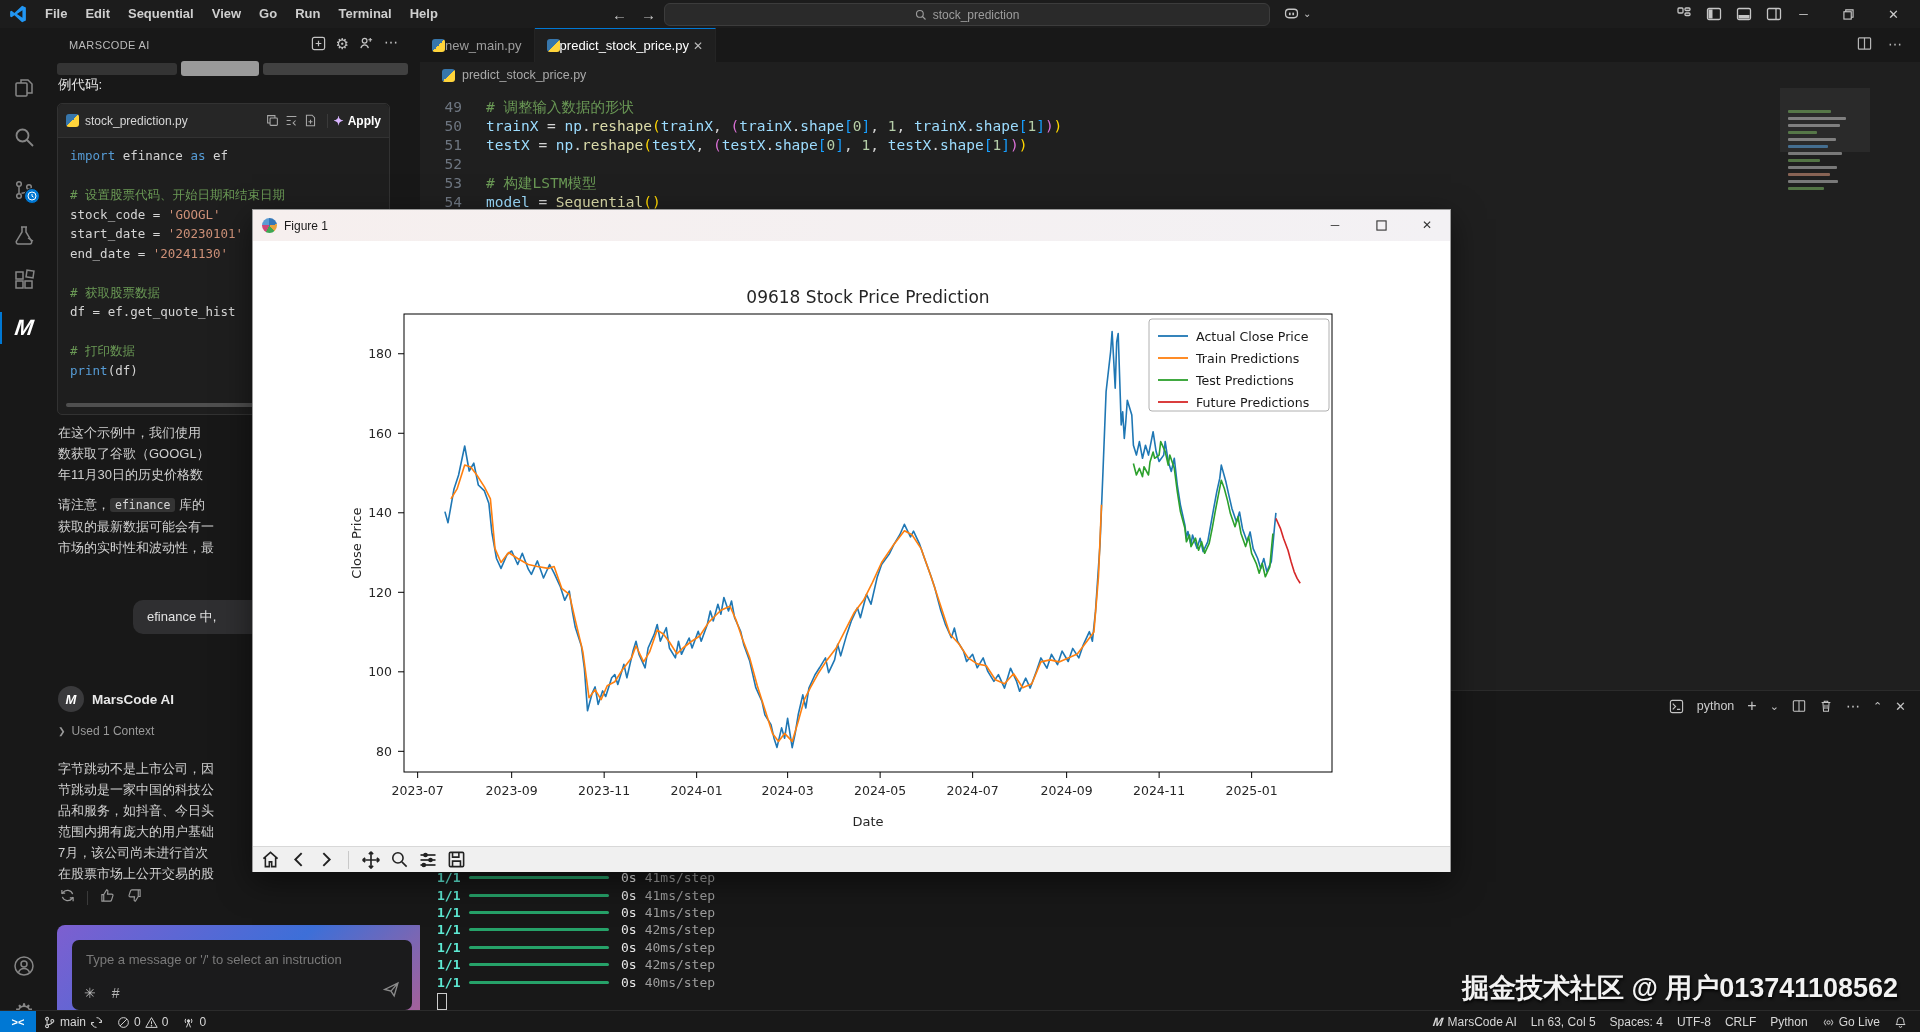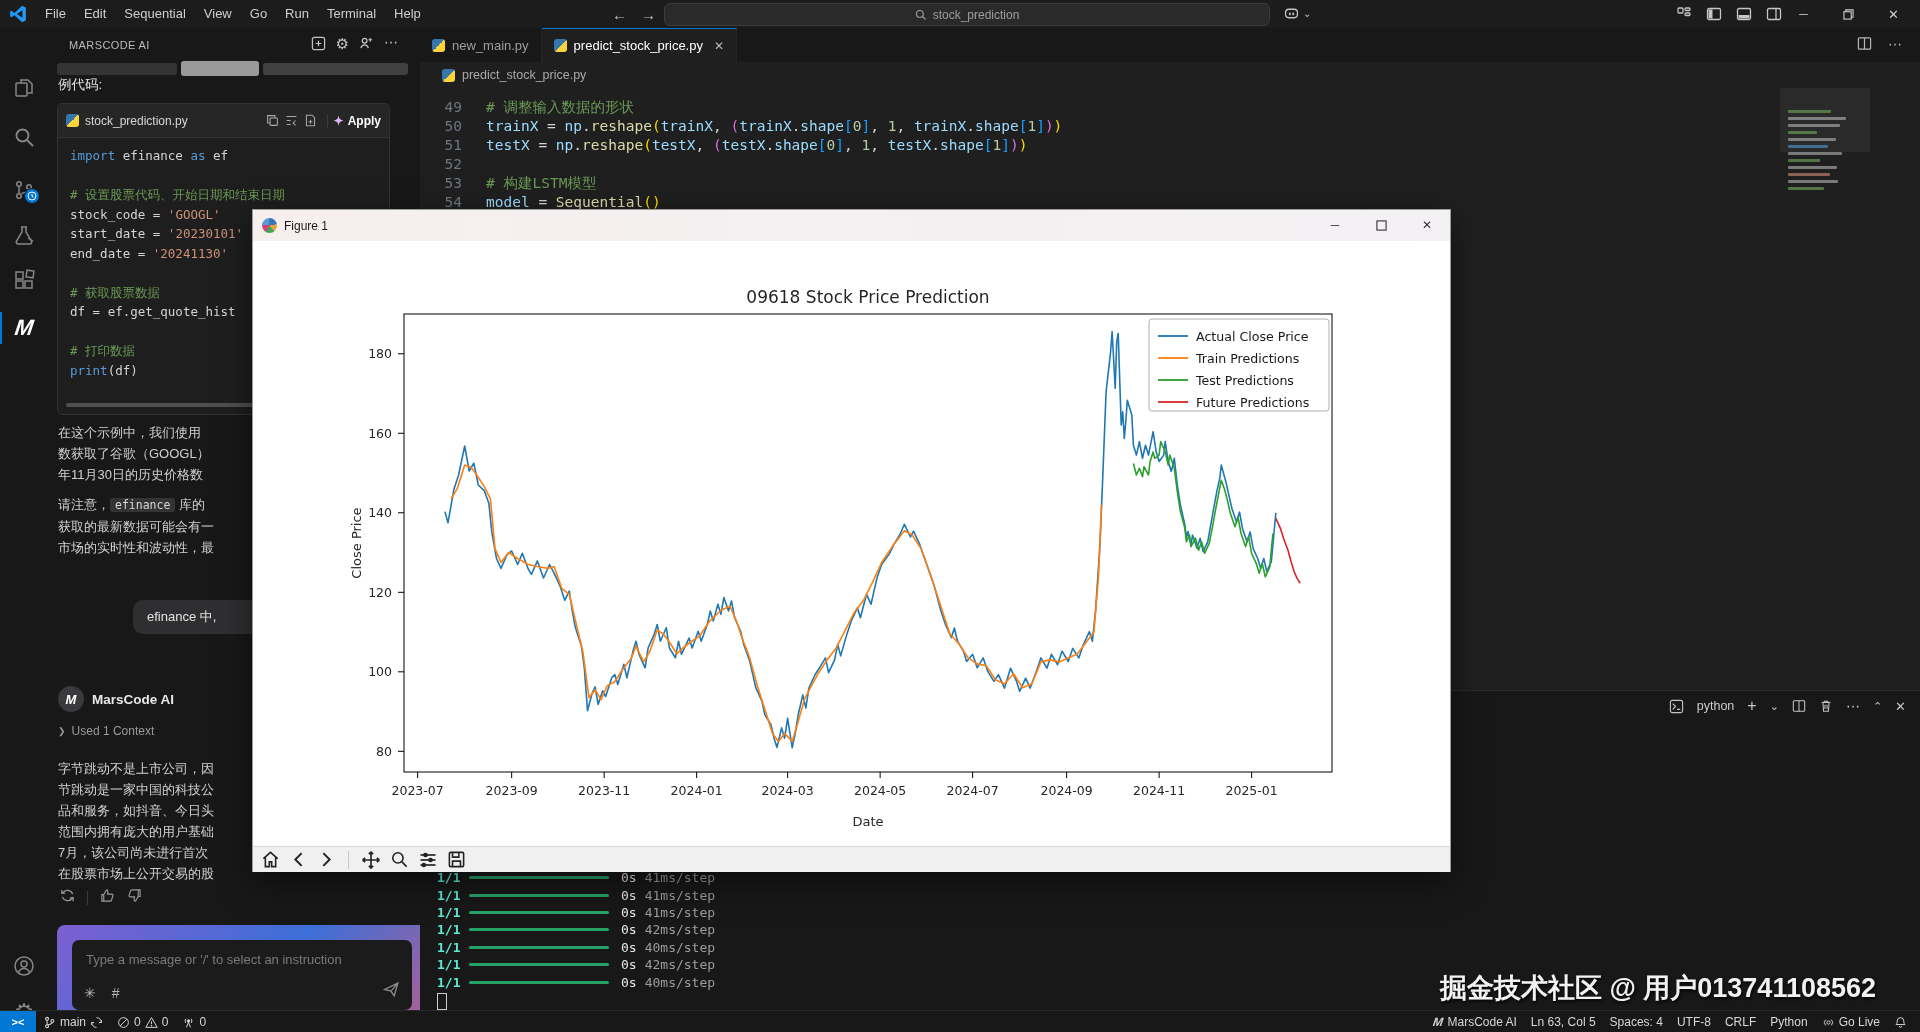--- a/index.html
+++ b/index.html
@@ -2,21 +2,21 @@
 <html><head>
 <meta charset="utf-8">
 <style>
   html,body{margin:0;padding:0;background:#111;font-family:"Liberation Sans",sans-serif;}
   #app{position:relative;width:1920px;height:1032px;background:#1f1f1f;overflow:hidden;}
   .abs{position:absolute;}
   
   #titlebar{left:0;top:0;width:1920px;height:28px;background:#1c1c1c;border-bottom:1px solid #2b2b2b;color:#cccccc;font-size:13px;}
   #vscode-logo{left:9px;top:5px;width:18px;height:18px;}
   #menus{left:36px;top:0;height:28px;display:flex;align-items:center;}
-  .menu-item{padding:0 9px;line-height:28px;color:#cfcfcf;cursor:default;}
+  .menu-item{padding:0 9px;line-height:28px;color:#cfcfcf;cursor:default;font-weight:bold;}
   .navarrows{top:0;height:28px;display:flex;align-items:center;gap:14px;color:#c5c5c5;font-size:15px;}
   #searchbox{left:664px;top:3px;width:604px;height:21px;background:#2a2a2a;border:1px solid #3c3c3c;border-radius:6px;display:flex;align-items:center;justify-content:center;gap:6px;color:#9d9d9d;font-size:12px;}
   #copilot{left:1283px;top:5px;display:flex;align-items:center;gap:3px;color:#c5c5c5;}
   #layout-icons{left:1676px;top:6px;display:flex;gap:14px;align-items:center;}
   .win-btn{top:0;width:45px;height:28px;display:flex;align-items:center;justify-content:center;color:#cccccc;font-size:12px;}
   
   #activitybar{left:0;top:28px;width:48px;height:982px;background:#181818;border-right:1px solid #2b2b2b;}
   .act-icon{left:0;width:48px;height:40px;display:flex;align-items:center;justify-content:center;color:#868686;}
   .act-icon svg{stroke:#868686;}
   .act-active{color:#ffffff;}
@@ -55,21 +55,21 @@
   #answer{left:10px;top:730px;}
   #feedback{left:12px;top:860px;display:flex;align-items:center;gap:12px;color:#9a9a9a;}
   .fb-sep{width:1px;height:14px;background:#3a3a3a;}
   #inputwrap{left:9px;top:897px;width:340px;height:70px;border-radius:8px;padding:15px;background:linear-gradient(135deg,#7d5fd0,#3d6fd8 55%,#b05f93);}
   #inputbox{width:100%;height:100%;background:#1b1b1c;border-radius:7px;box-sizing:border-box;position:relative;}
   #placeholder{position:absolute;left:14px;top:12px;color:#7a7a7a;font-size:13px;}
   #input-icons{position:absolute;left:12px;bottom:9px;display:flex;gap:16px;color:#b5b5b5;font-size:14px;}
   #send-icon{position:absolute;right:12px;bottom:8px;color:#8b8b8b;}
   
   #tabbar{left:420px;top:28px;width:1500px;height:34px;background:#181818;display:flex;}
-  .tab{height:34px;display:flex;align-items:center;gap:7px;padding:0 12px;font-size:13px;color:#9d9d9d;background:#181818;border-right:1px solid #242424;box-sizing:border-box;}
+  .tab{height:34px;display:flex;align-items:center;padding:0 12px;font-size:13px;color:#9d9d9d;background:#181818;border-right:1px solid #242424;box-sizing:border-box;}
   .tab.active{background:#1f1f1f;color:#ffffff;border-top:1.5px solid #0078d4;}
   .tab-close{color:#bbbbbb;font-size:12px;margin-left:4px;}
   #tab-actions{position:absolute;right:18px;top:36px;display:flex;gap:16px;color:#b5b5b5;}
   .pyicon{width:13px;height:13px;border-radius:3px;background:linear-gradient(135deg,#3776ab 50%,#ffd43b 50%);display:inline-block;}
   #breadcrumb{left:420px;top:62px;width:1500px;height:26px;background:#1f1f1f;display:flex;align-items:center;gap:7px;padding-left:22px;box-sizing:border-box;color:#a9a9a9;font-size:12.5px;}
   #editor{left:420px;top:88px;width:1500px;height:602px;background:#1f1f1f;}
   #editor-code{left:0;top:10px;width:1200px;font-family:"DejaVu Sans Mono","Liberation Mono",monospace;font-size:14.5px;line-height:19px;white-space:pre;}
   .code-line{display:flex;}
   .ln{width:42px;text-align:right;color:#6e7681;padding-right:24px;flex:0 0 auto;}
   #minimap{left:1368px;top:22px;width:72px;height:210px;}
@@ -95,21 +95,21 @@
   #figwin{left:216px;top:209px;width:1199px;height:663px;background:#ffffff;box-shadow:0 10px 30px rgba(0,0,0,.5);z-index:10;border:1px solid #9b9b9b;box-sizing:border-box;margin-left:36px;}
   #fig-titlebar{left:0;top:0;width:100%;height:31px;background:linear-gradient(90deg,#f6efee,#f3f1f4);display:flex;align-items:center;}
   #mpl-icon{width:15px;height:15px;border-radius:50%;margin:0 7px 0 9px;background:conic-gradient(#3577b8 0 22%,#e8a33d 22% 38%,#3fa652 38% 58%,#cc4778 58% 76%,#5a9bd4 76% 100%);}
   #fig-title{font-size:12px;color:#1a1a1a;}
   #fig-controls{position:absolute;right:0;top:0;display:flex;}
   .fig-btn{width:46px;height:30px;display:flex;align-items:center;justify-content:center;color:#333;font-size:12px;}
   #fig-canvas{left:0;top:31px;width:1197px;height:605px;background:#ffffff;}
   #fig-toolbar{left:0;top:636px;width:1197px;height:26px;background:#f0f0f0;border-top:1px solid #d8d8d8;display:flex;align-items:center;gap:9px;padding-left:8px;box-sizing:border-box;}
   .tool-sep{width:1px;height:18px;background:#c9c9c9;margin:0 3px;}
   
-  #watermark{left:1418px;top:970px;width:480px;z-index:30;font-size:27px;font-weight:bold;color:#f2f2f2;text-shadow:1px 2px 3px rgba(0,0,0,.85);text-align:center;}
+  #watermark{left:1418px;top:970px;width:480px;z-index:30;font-size:27px;font-weight:bold;color:#f2f2f2;text-shadow:1px 2px 3px rgba(0,0,0,.85);text-align:right;}
 </style>
 </head>
 <body>
 
 <div id="app">
 
   <div class="abs" id="titlebar">
     <svg class="abs" id="vscode-logo" viewBox="0 0 24 24">
         <path fill="#2196f3" d="M17.5 1 7.2 10.5 3.4 7.6 1.5 8.6v6.8l1.9 1 3.8-2.9L17.5 23l5-2.2V3.2L17.5 1zM17.9 6.9v10.2L10.6 12l7.3-5.1z"></path>
       </svg>

